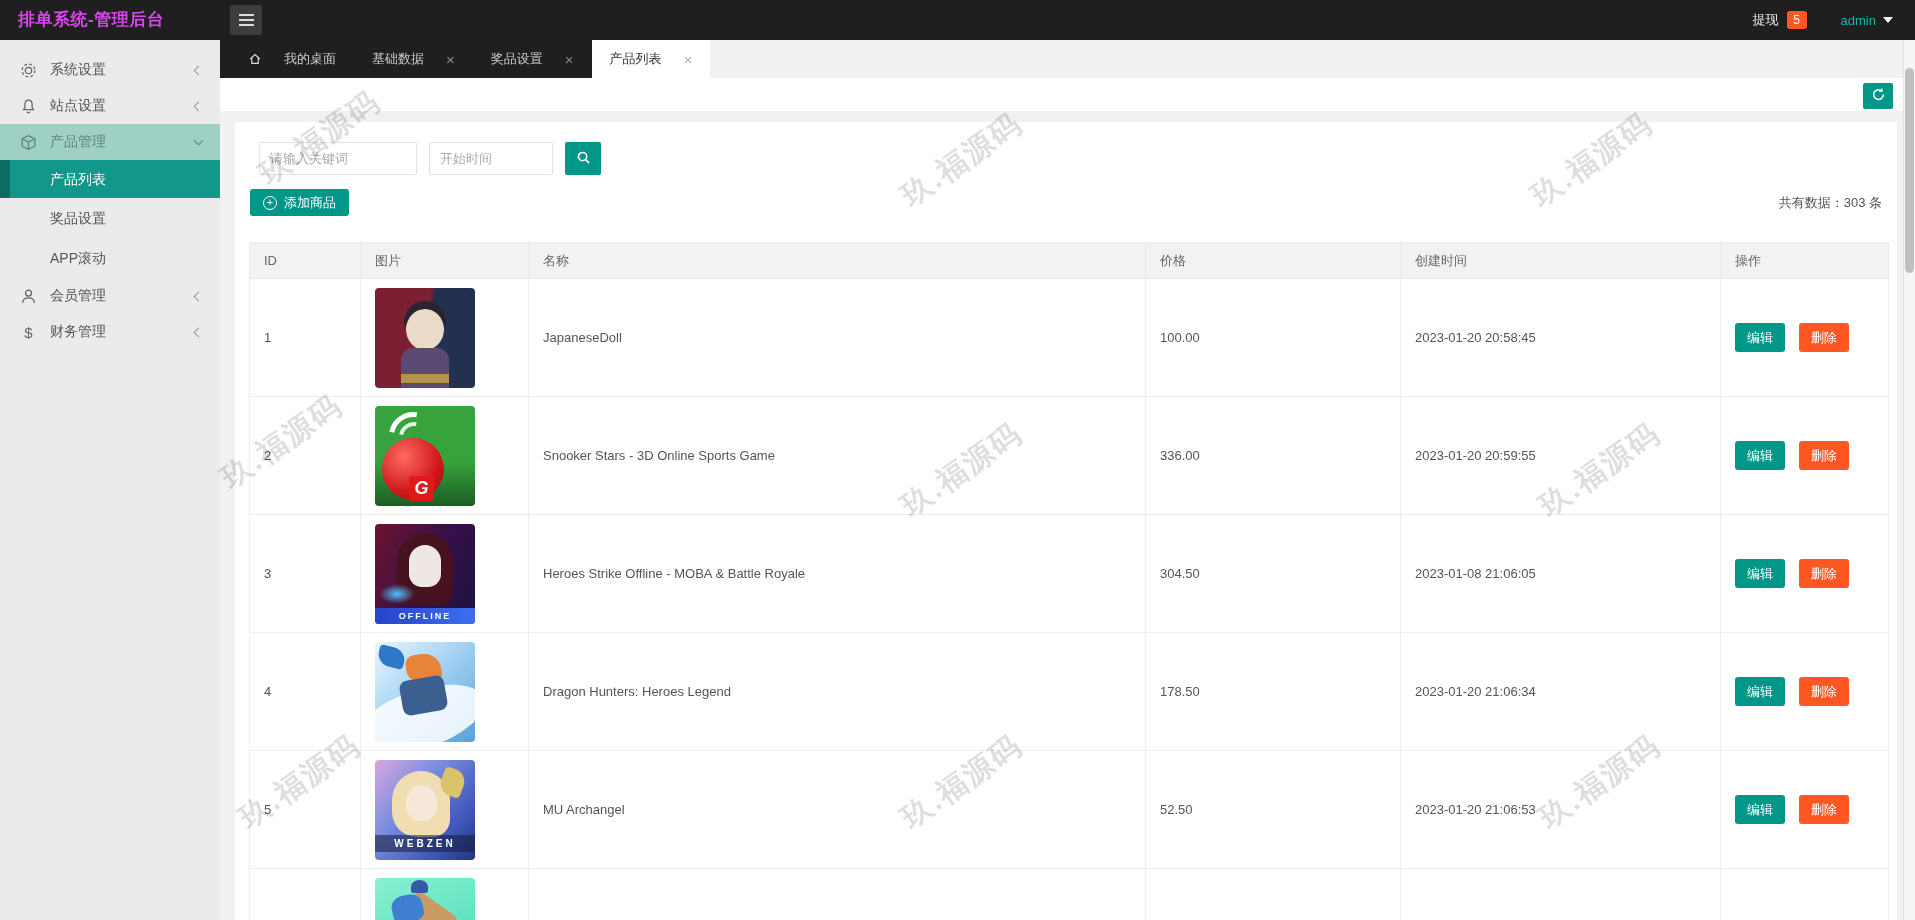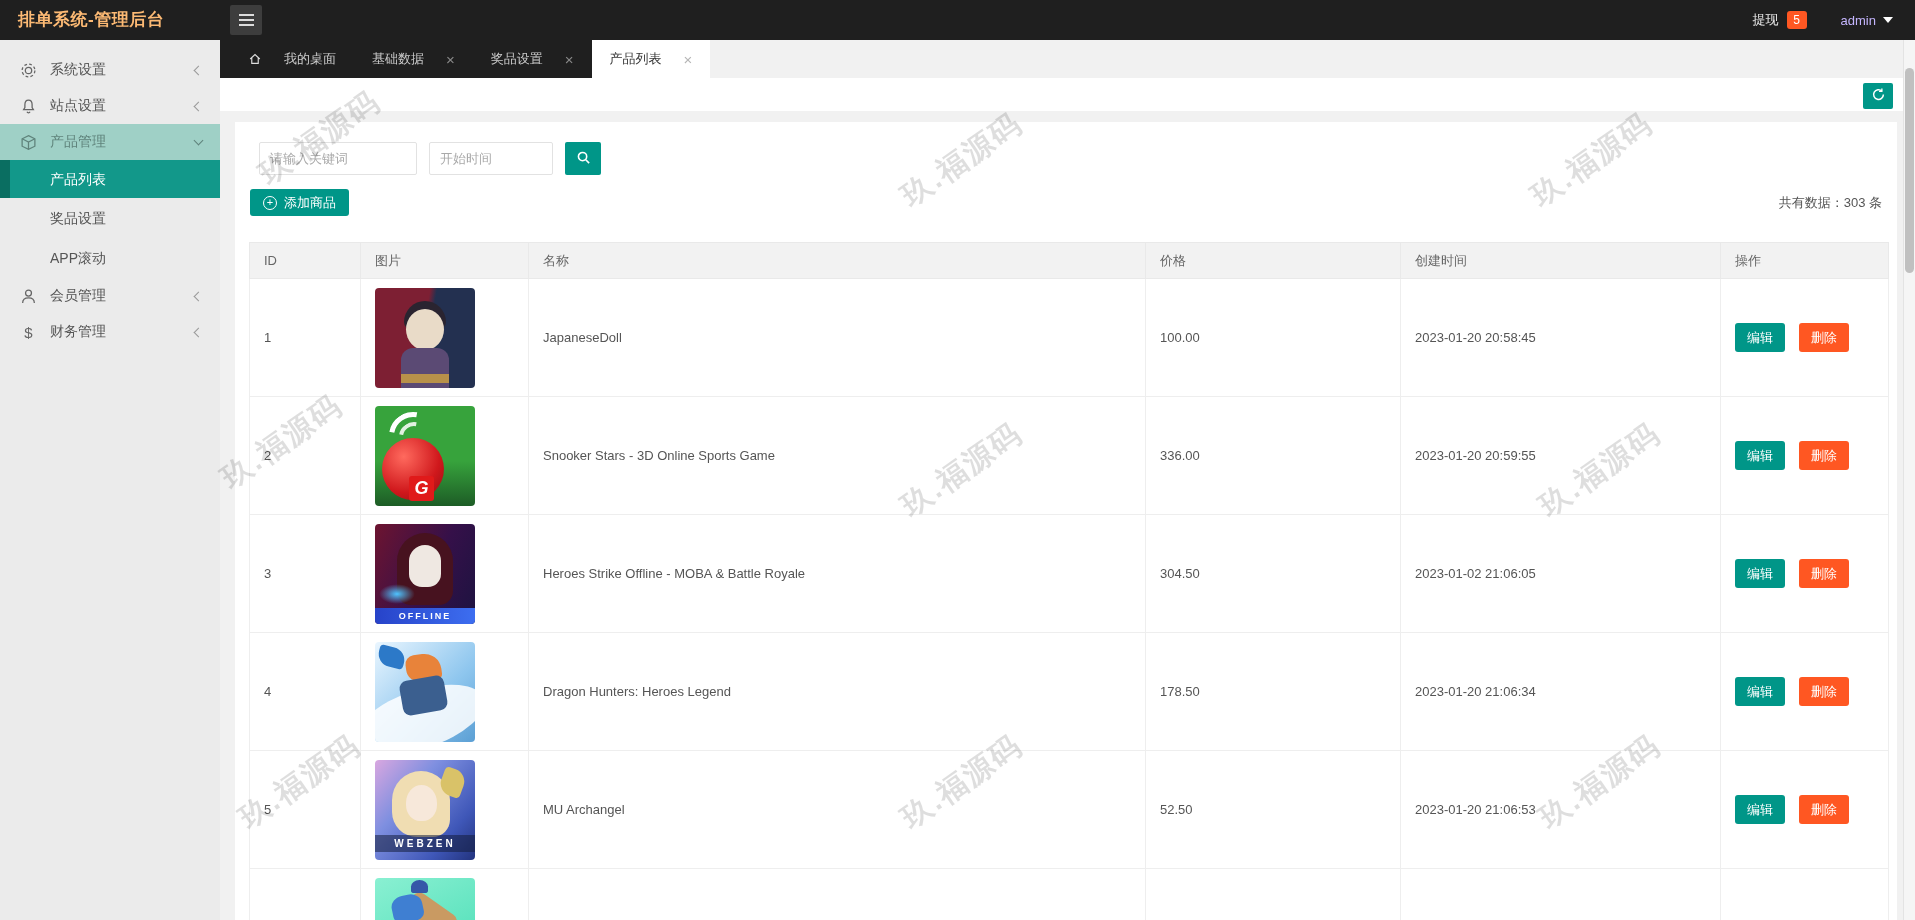--- a/index.html
+++ b/index.html
@@ -1,27 +1,27 @@
 <!DOCTYPE html>
 <html><head>
 <meta charset="utf-8">
 <style>
   *{margin:0;padding:0;box-sizing:border-box}
   html,body{width:1915px;height:920px;overflow:hidden}
   body{position:relative;background:#f1f1f1;font-family:"Liberation Sans","DejaVu Sans",sans-serif}
 
   
   .top-header{position:absolute;top:0;left:0;width:1915px;height:40px;background:#1f1f1f;z-index:30}
-  .brand{position:absolute;left:18px;top:0;line-height:40px;color:#fdba74;font-size:17px;font-weight:bold;letter-spacing:.5px}
+  .brand{position:absolute;left:18px;top:0;line-height:40px;color:#d946ef;font-size:17px;font-weight:bold;letter-spacing:.5px}
   .burger{position:absolute;left:230px;top:5px;width:32px;height:30px;background:#3d3d3d;border-radius:2px;display:flex;flex-direction:column;justify-content:center;align-items:center;gap:3px;cursor:pointer}
   .burger i{display:block;width:15px;height:2px;background:#dcdcdc}
   .header-right{position:absolute;right:22px;top:0;height:40px;display:flex;align-items:center}
   .withdraw-label{color:#eee;font-size:13px}
   .badge{margin-left:8px;min-width:20px;height:18px;line-height:18px;background:#ff5722;color:#fff;font-size:12px;text-align:center;border-radius:3px;padding:0 5px}
-  .user{margin-left:34px;color:#c4b5fd;font-size:13px;display:flex;align-items:center;cursor:pointer}
+  .user{margin-left:34px;color:#14b8a6;font-size:13px;display:flex;align-items:center;cursor:pointer}
   .caret{margin-left:7px;width:0;height:0;border-left:5px solid transparent;border-right:5px solid transparent;border-top:6px solid #fff}
 
   
   .sidebar{position:absolute;left:0;top:40px;width:220px;height:880px;background:#ebebeb;z-index:20}
   .menu{padding-top:12px}
   .menu-item{height:36px;display:flex;align-items:center;padding:0 18px 0 20px;color:#555;font-size:14px;cursor:pointer}
   .menu-item .mi-icon{width:17px;height:17px;margin-right:13px;flex:0 0 auto;display:flex;align-items:center;justify-content:center}
   .menu-item svg{stroke:#666;fill:none;stroke-width:1.2}
   .menu-item .chev{margin-left:auto}
   .chev{width:7px;height:7px;border-left:1.5px solid #999;border-bottom:1.5px solid #999;transform:rotate(45deg)}
@@ -289,21 +289,21 @@
           <td>
               <div class="thumb art3">
                 <div class="p hood"></div>
                 <div class="p mask"></div>
                 <div class="p glow"></div>
                 <div class="p ribbon">OFFLINE</div>
               </div>
             </td>
           <td>Heroes Strike Offline - MOBA &amp; Battle Royale</td>
           <td>304.50</td>
-          <td>2023-01-02 21:06:05</td>
+          <td>2023-01-08 21:06:05</td>
           <td><button class="btn btn-edit">编辑</button><button class="btn btn-del">删除</button></td>
         </tr>
         <tr>
           <td>4</td>
           <td>
               <div class="thumb art4">
                 <div class="p swash"></div>
                 <div class="p dragon"></div>
                 <div class="p hair"></div>
                 <div class="p armor"></div>

